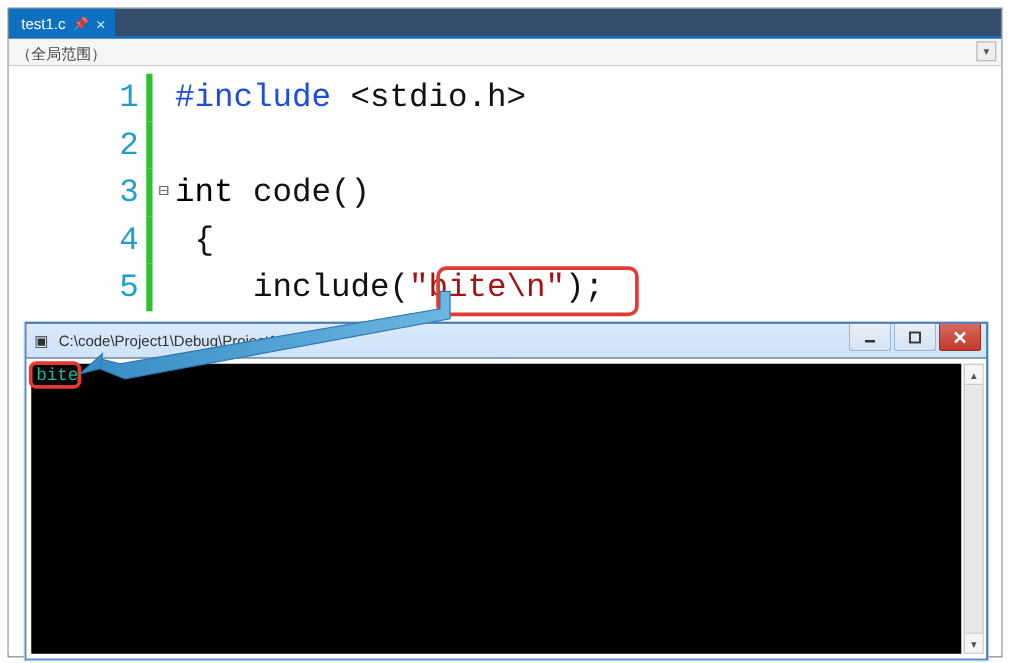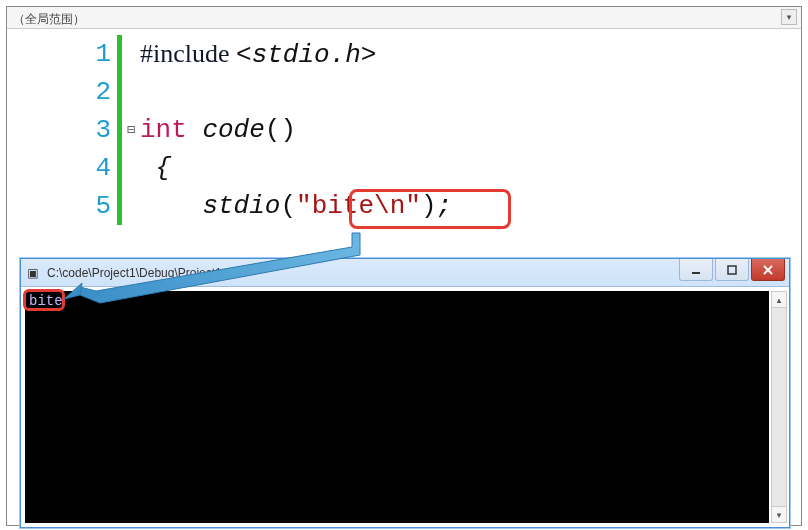--- a/index.html
+++ b/index.html
@@ -108,25 +108,25 @@
     width: 18px;
     text-align: center;
     font-size: 14px;
     color: #666;
     line-height: 38px;
   }
   .code-text {
     white-space: pre;
     flex: 1;
   }
-  .kw { color: #be185d; }      
-  .preproc { color: #0f172a; font-family: Liberation Serif, serif; }
+  .kw { color: #000000; }      
+  .preproc { color: #1d4ed8; }
   .str { color: #a31515; }
   .paren { color: #111; }
-  .txt { color: #111; font-style: italic; }
+  .txt { color: #111; }
   .angle { color: #111; }
   
   .hl-box {
     position: absolute;
     border: 3px solid #e33a32;
     border-radius: 8px;
     pointer-events: none;
   }
   
   .console-win {
@@ -191,21 +191,21 @@
     top: 28px;
     bottom: 0;
     left: 0;
     right: 0;
     background: #fff;
   }
   .console-inner {
     position: absolute;
     left: 4px; top: 4px; right: 20px; bottom: 4px;
     background: #000;
-    color: #c4b5fd;
+    color: #14b8a6;
     font-family: "Consolas","Courier New",monospace;
     font-size: 14px;
     padding: 2px 4px;
   }
   .console-scroll {
     position: absolute;
     right: 2px; top: 4px; bottom: 4px;
     width: 16px;
     background: #e8e8e8;
     border: 1px solid #ccc;
@@ -229,20 +229,27 @@
   
   .arrow-svg {
     position: absolute;
     pointer-events: none;
   }
 </style>
 </head>
 <body>
 
 <div class="editor-frame">
+  <div class="tab-bar">
+    <div class="tab">
+      <span>test1.c</span>
+      <span class="pin">📌</span>
+      <span class="close">×</span>
+    </div>
+  </div>
   <div class="scope-bar">
     <span>（全局范围）</span>
     <span class="dd-arrow">▾</span>
   </div>
   <div class="code-area" id="code-area">
 
     <div class="code-row">
         <div class="gutter-num">1</div>
         <div class="change-bar"></div>
         <div class="fold-gutter"></div>
@@ -263,21 +270,21 @@
       <div class="code-row">
         <div class="gutter-num">4</div>
         <div class="change-bar"></div>
         <div class="fold-gutter"></div>
         <div class="code-text"><span class="txt"> {</span></div>
       </div>
       <div class="code-row">
         <div class="gutter-num">5</div>
         <div class="change-bar"></div>
         <div class="fold-gutter"></div>
-        <div class="code-text"><span class="txt">    stdio</span><span class="paren">(</span><span class="str">"bite\n"</span><span class="paren">)</span><span class="txt">;</span></div>
+        <div class="code-text"><span class="txt">    include</span><span class="paren">(</span><span class="str">"bite\n"</span><span class="paren">)</span><span class="txt">;</span></div>
       </div>
       <div class="hl-box" style="left:342px; top:160px; width:162px; height:40px;"></div>
   </div>
 </div>
 
 <div class="console-win">
   <div class="console-titlebar">
     <span class="icon">▣</span>
     <span class="title-text">C:\code\Project1\Debug\Project1.exe</span>
     <div class="win-btns">

